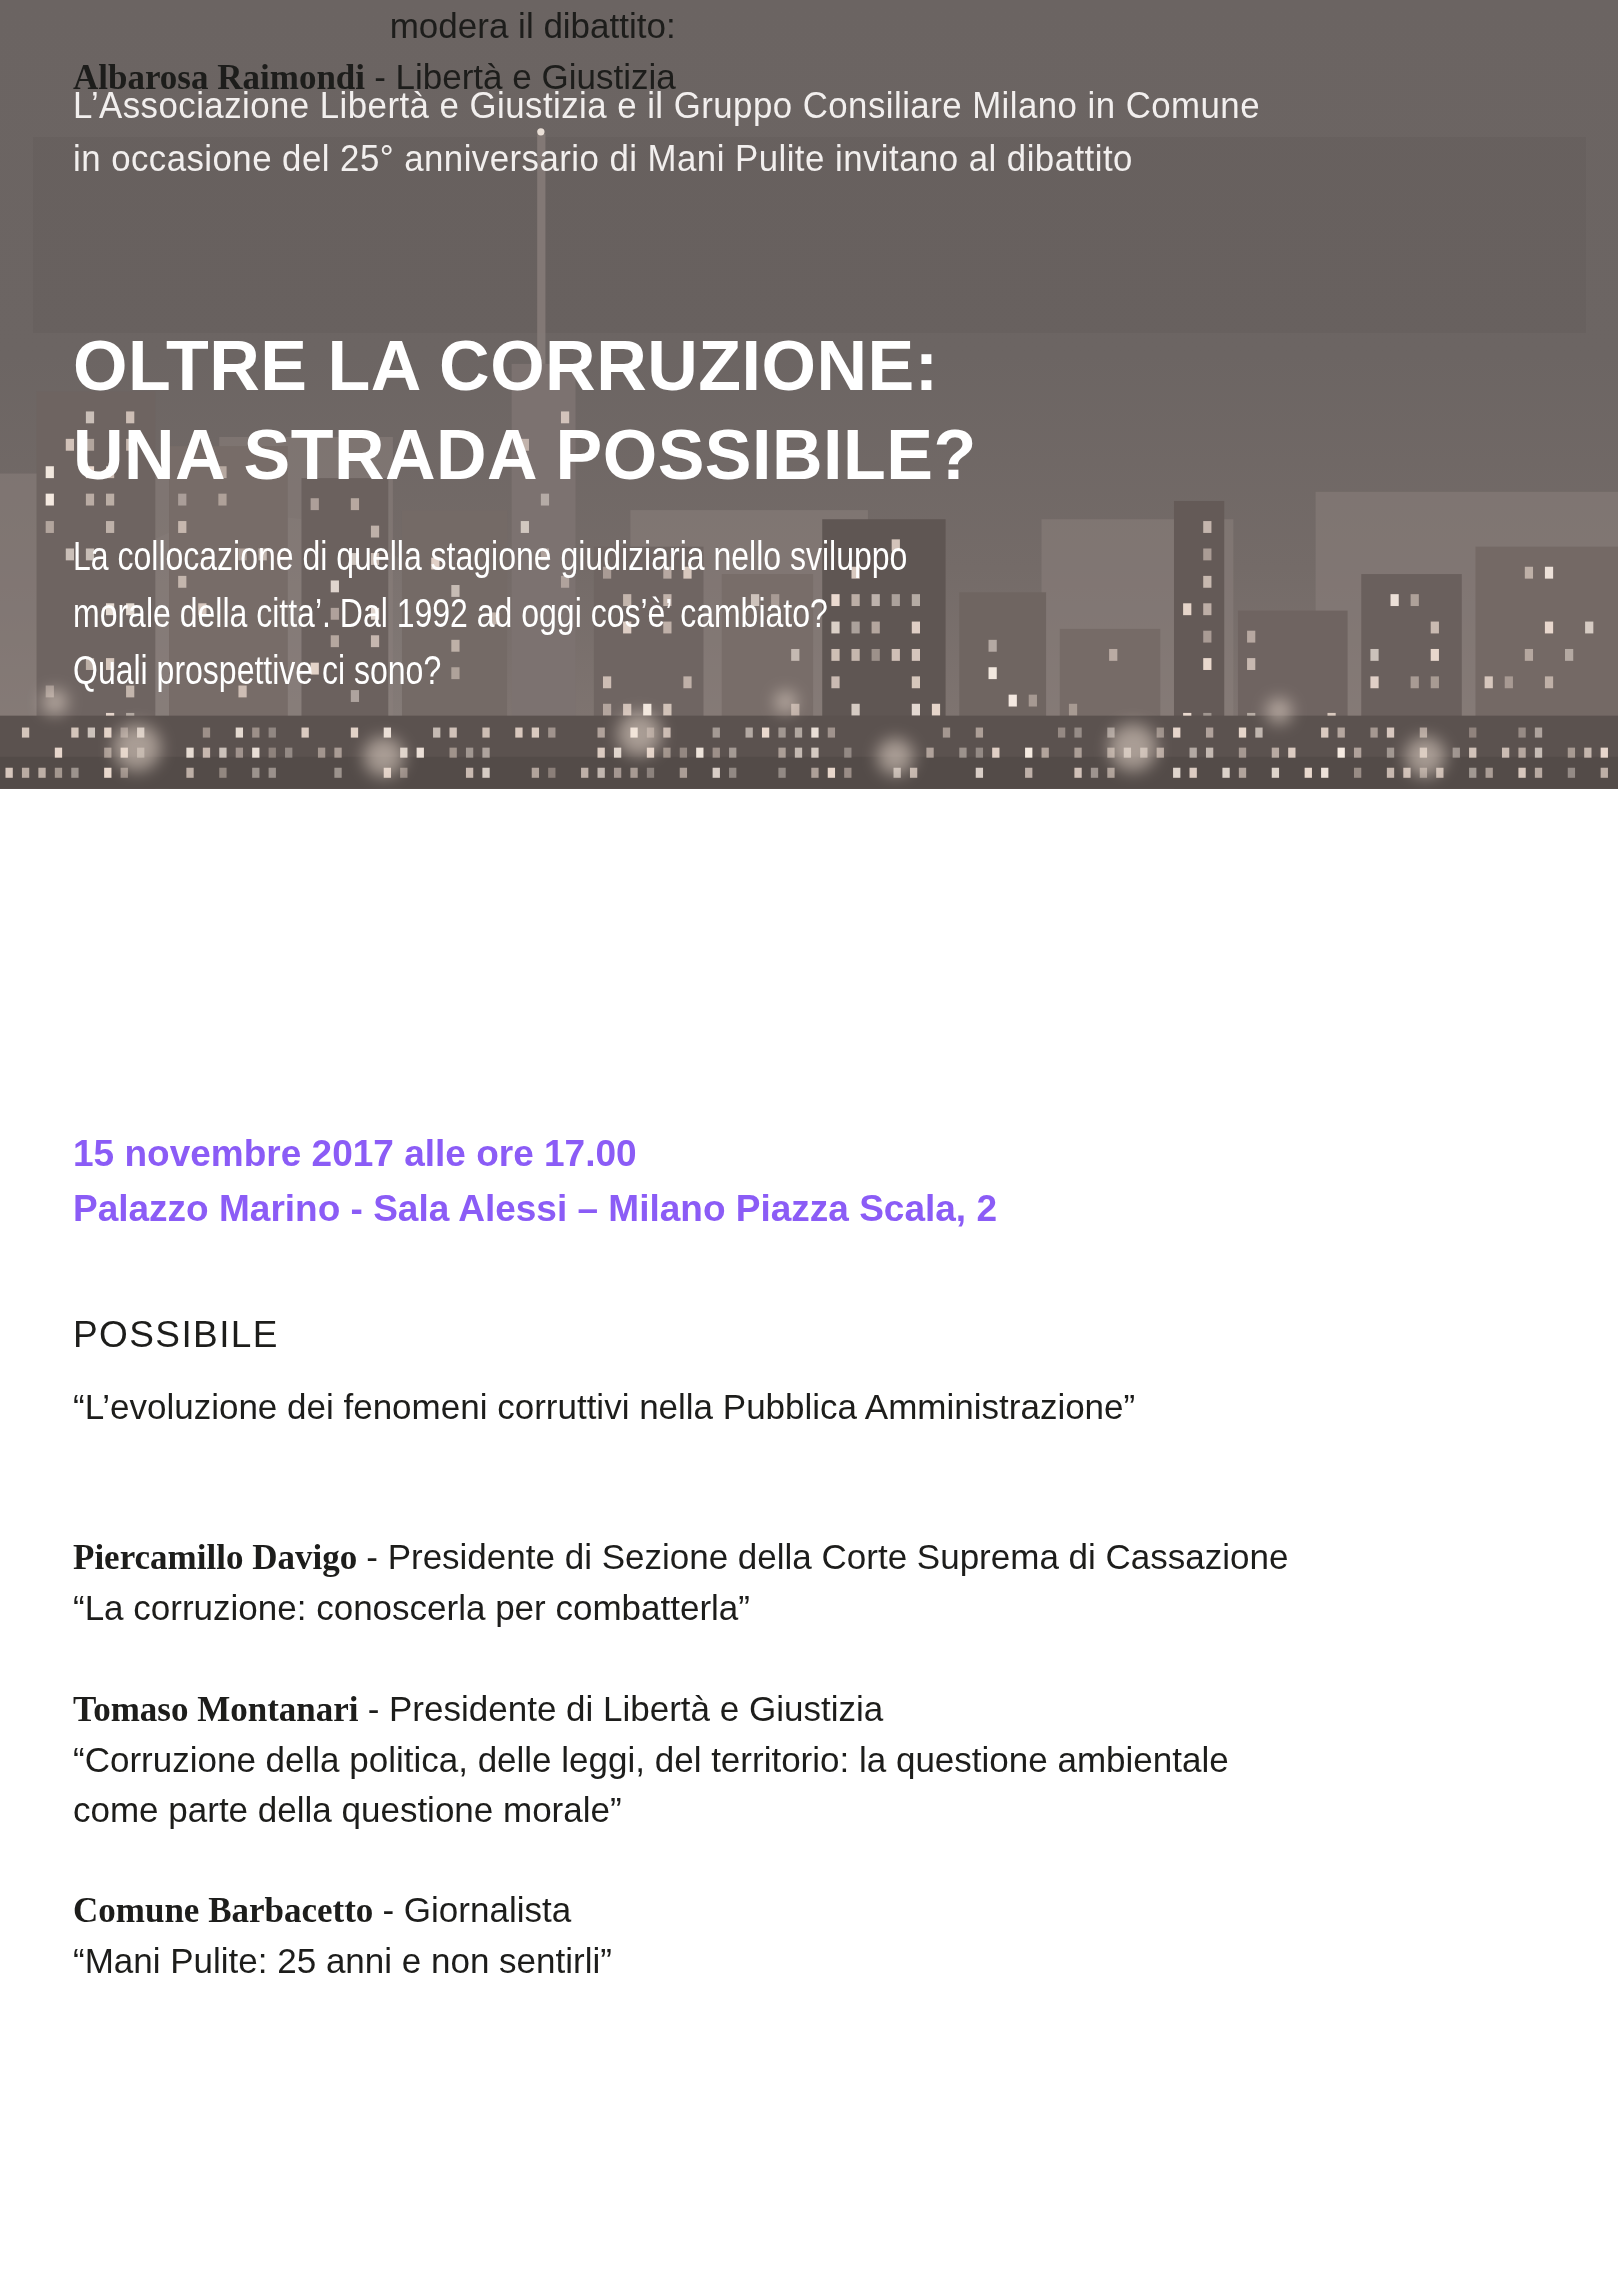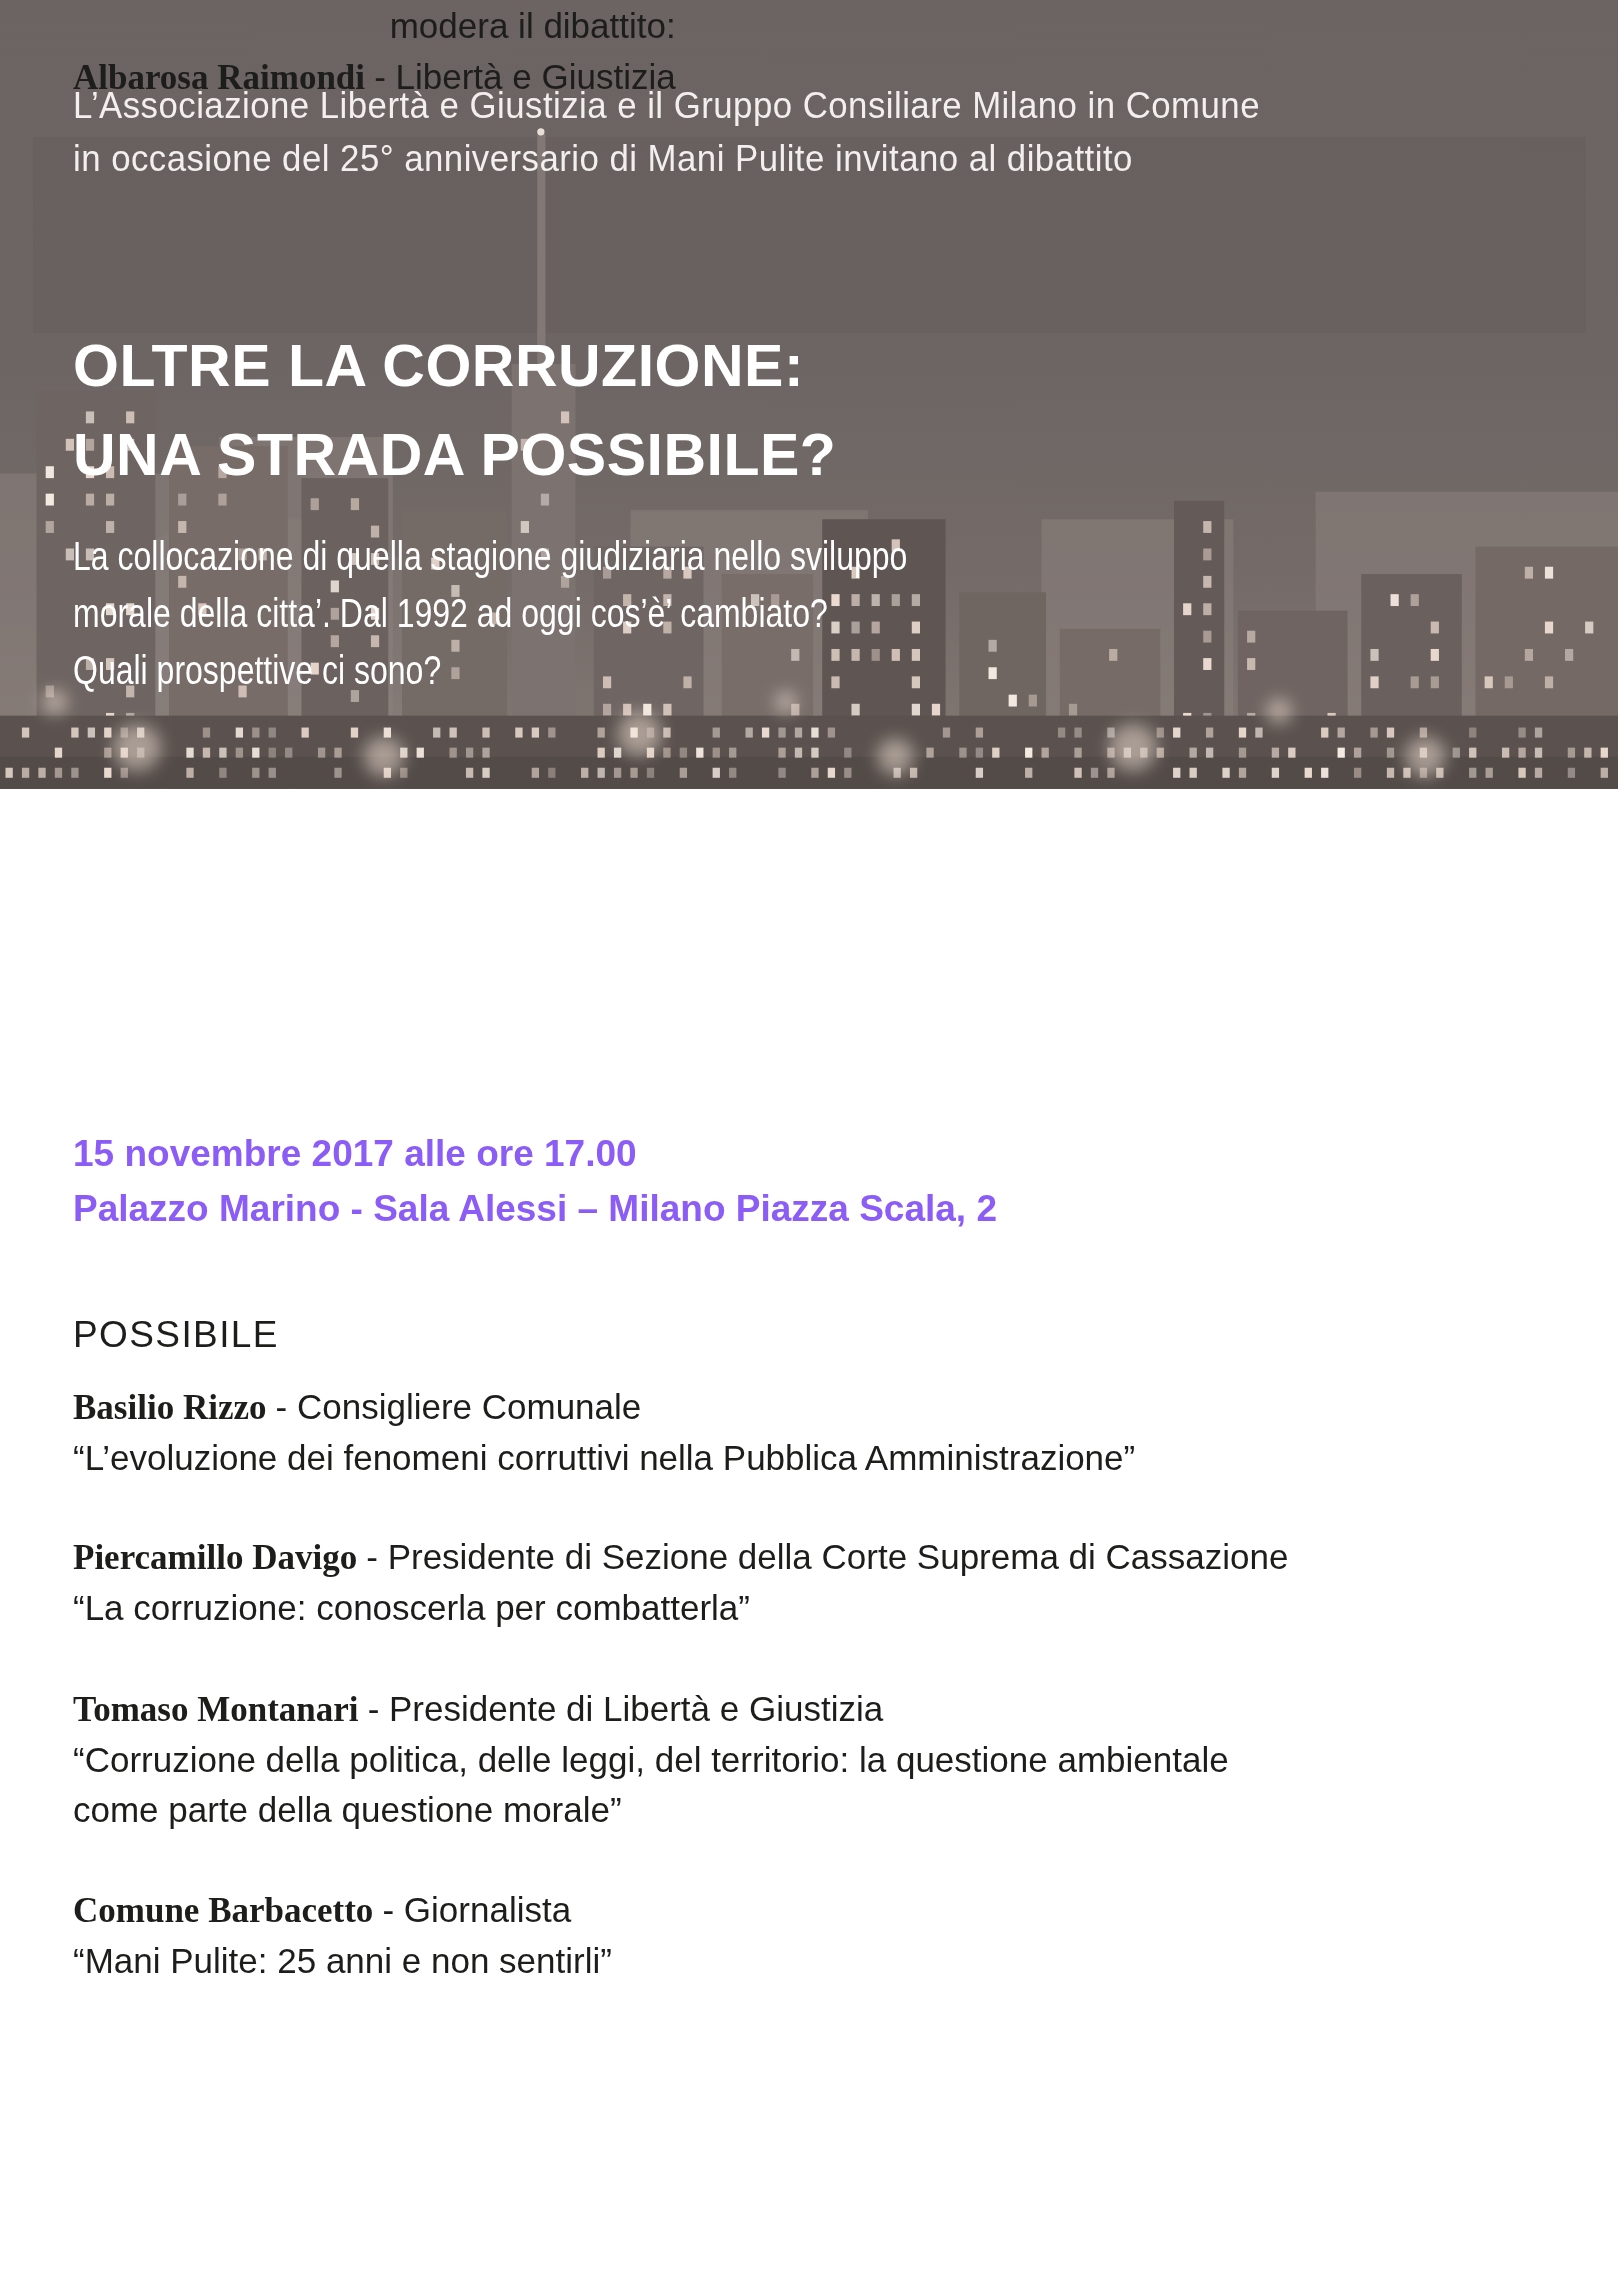--- a/index.html
+++ b/index.html
@@ -17,21 +17,21 @@
   .ghost2{position:absolute;top:516px;left:64px;width:393px;height:292px;
     background:rgba(255,250,246,0.05);border-radius:55% 55% 0 0;}
   #skyline{position:absolute;left:0;bottom:0;display:block;}
   .intro{
     position:absolute;top:79px;left:73px;font-size:37px;line-height:53px;
     color:#f2efee;letter-spacing:0.5px;transform:scaleX(.94);transform-origin:0 0;
     font-stretch:condensed;
   }
   .title{
     position:absolute;top:322px;left:73px;margin:0;
-    font-size:59px;line-height:89px;font-weight:bold;color:#ffffff;
+    font-size:70px;line-height:89px;font-weight:bold;color:#ffffff;
     letter-spacing:0.5px;font-stretch:condensed;
   }
   .subtitle{
     position:absolute;top:528px;left:73px;font-size:40px;line-height:57px;
     color:#ffffff;transform:scaleX(.8);transform-origin:0 0;font-stretch:condensed;
   }
   
   .date-block{
     position:absolute;top:1126px;left:73px;font-size:37px;line-height:55px;
     font-weight:bold;color:#8b5cf6;font-stretch:condensed;
@@ -439,21 +439,20 @@
 
   <div class="date-block">
     <div>15 novembre 2017 alle ore 17.00</div>
     <div>Palazzo Marino -  Sala Alessi – Milano Piazza Scala, 2</div>
   </div>
 
   <div class="interventi">POSSIBILE</div>
 
   <div id="speakers">
       <div class="speaker" style="top: 1382px;">
-        <div><span class="bold">Basilio Rizzo</span><span class="role">- Consigliere Comunale</span></div>
         <div>“L’evoluzione dei fenomeni corruttivi nella Pubblica Amministrazione”</div>
       </div>
       <div class="speaker" style="top: 1532px;">
         <div><span class="bold">Piercamillo Davigo</span><span class="role">- Presidente di Sezione della Corte Suprema di Cassazione</span></div>
         <div>“La corruzione: conoscerla per combatterla”</div>
       </div>
       <div class="speaker" style="top: 1684px;">
         <div><span class="bold">Tomaso Montanari</span><span class="role">- Presidente di Libertà e Giustizia</span></div>
         <div>“Corruzione della politica, delle leggi, del territorio: la questione ambientale</div>
         <div>come parte della questione morale”</div>

